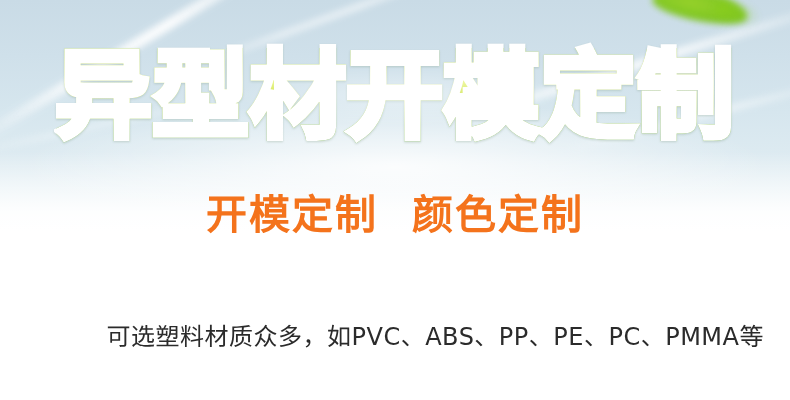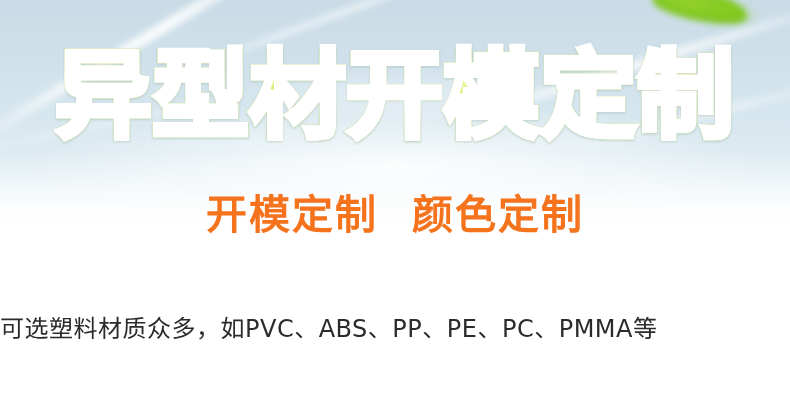--- a/index.html
+++ b/index.html
@@ -176,23 +176,23 @@
   .feature-cell {
     display: inline-block;
   }
   .feature-cell + .feature-cell {
     margin-left: 34px;
   }
 
   
   .note {
     position: absolute;
-    left: 0; top: 312px;
+    left: 0; top: 320px;
     width: 764px;
-    text-align: left;
+    text-align: right;
     font-family: "DejaVu Sans", "Liberation Sans", sans-serif;
     font-size: 24px;
     font-weight: normal;
     line-height: 34px;
     letter-spacing: 0.5px;
     white-space: nowrap;
   }
 </style>
 </head>
 <body>

